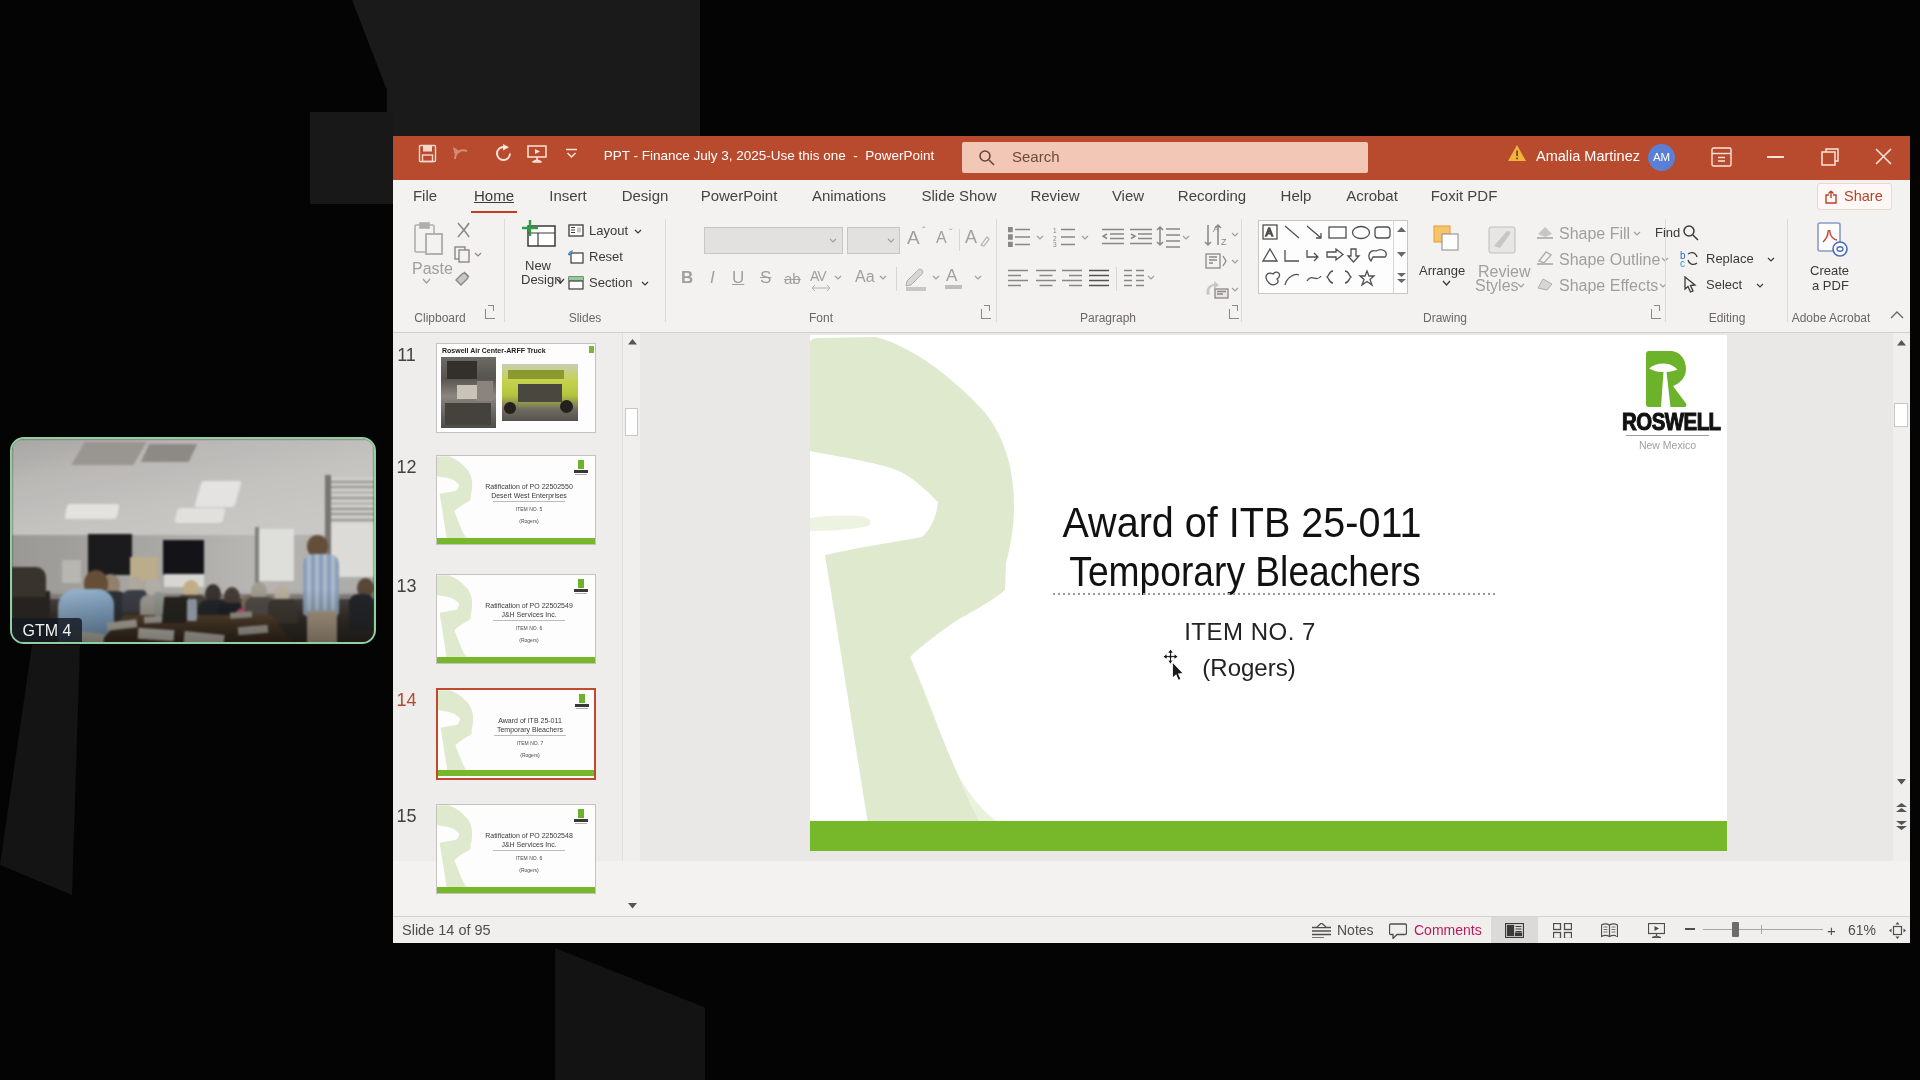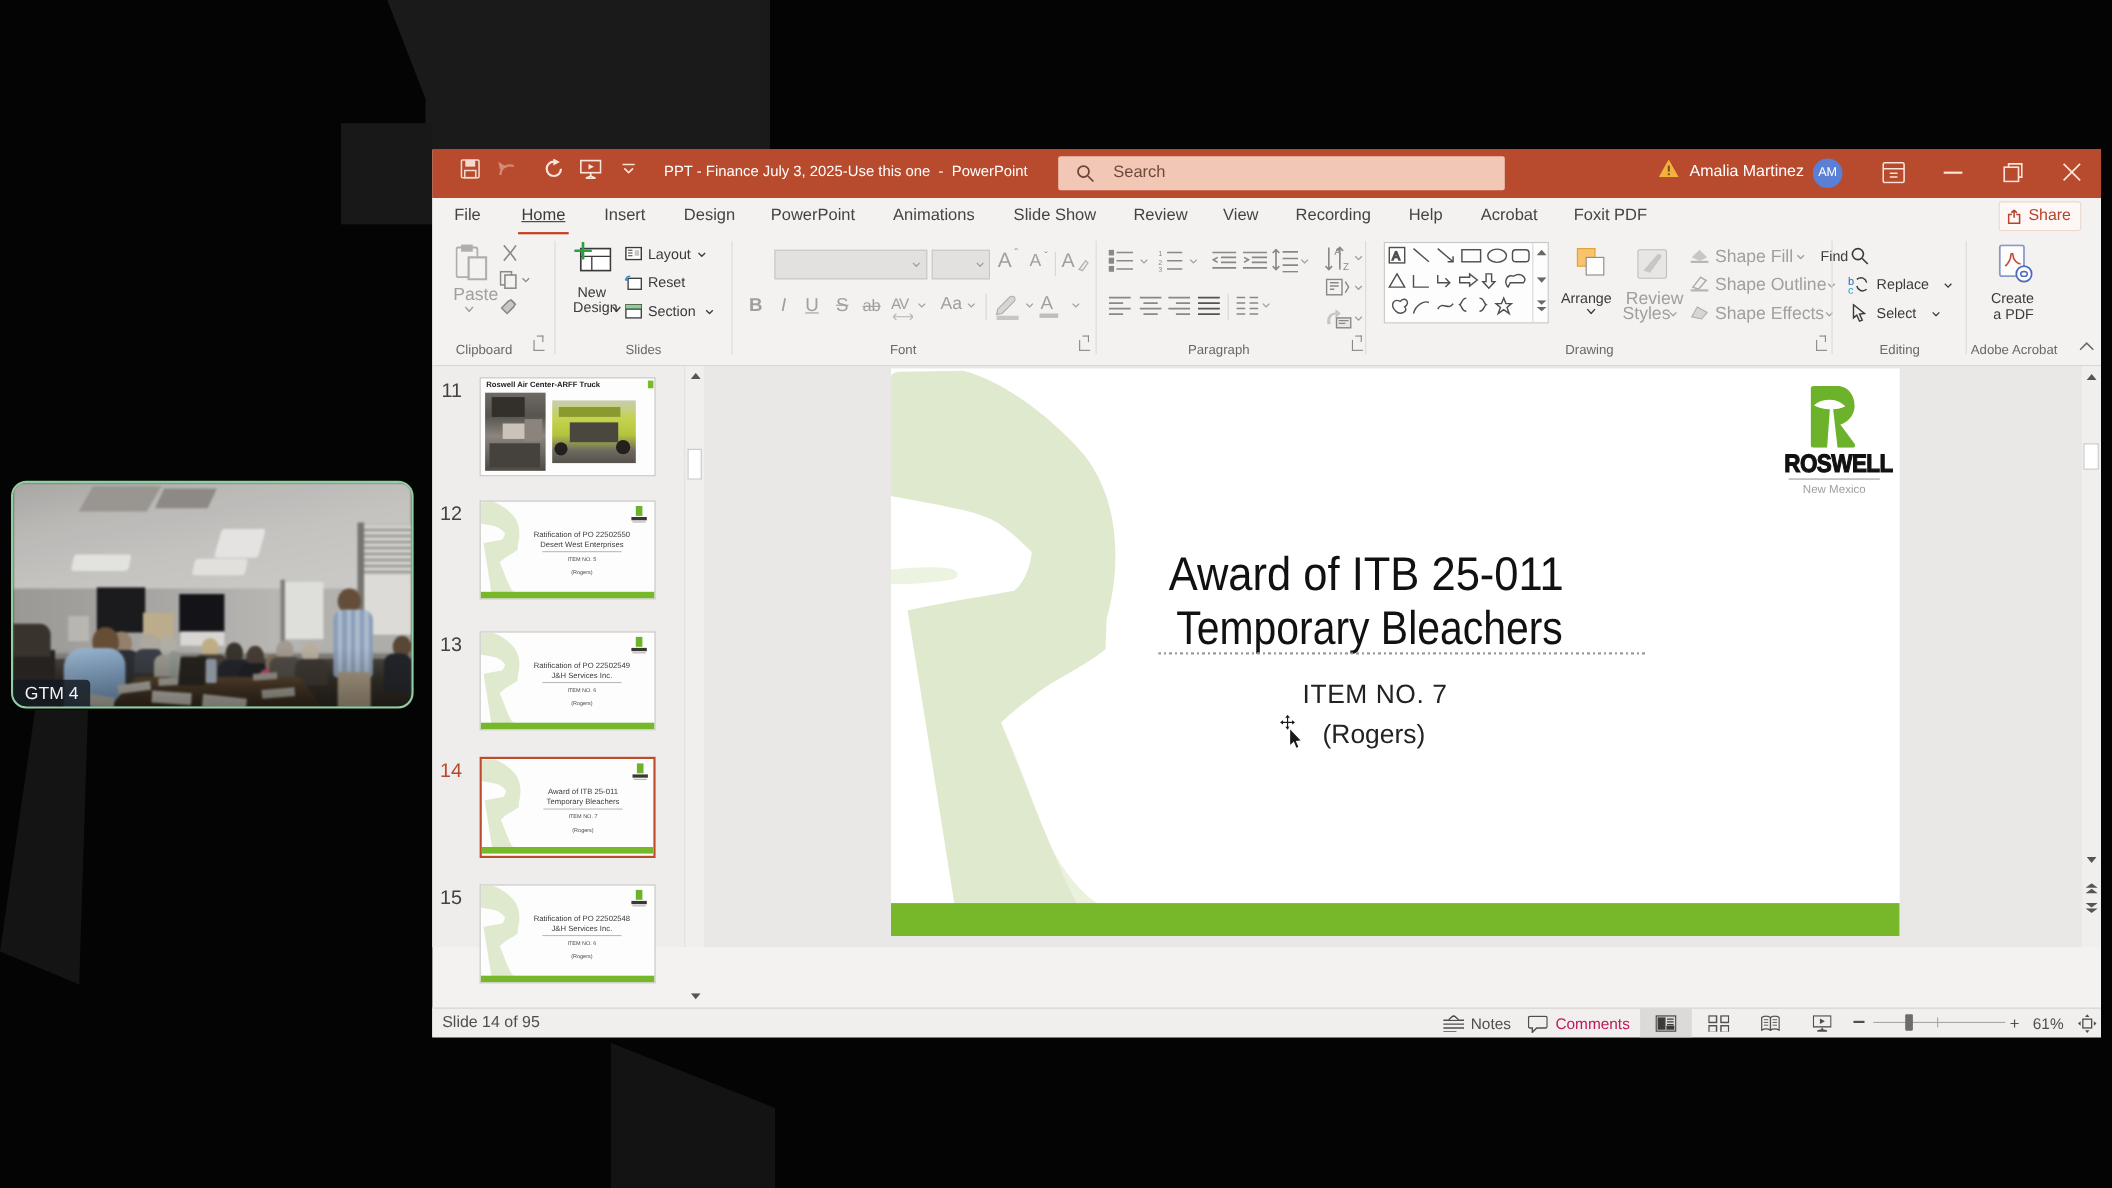--- a/index.html
+++ b/index.html
@@ -19,21 +19,21 @@
 .tab { position:absolute; top:7px; font-size:15px; color:#444; white-space:nowrap; transform:translateX(-50%); }
 #ribbon { left:0; top:77px; width:1517px; height:120px; background:#f3f2f1; border-bottom:1px solid #d2d0ce; }
 .glabel { position:absolute; top:98px; font-size:12px; color:#6a6866; transform:translateX(-50%); white-space:nowrap; }
 .gsep { position:absolute; top:6px; width:1px; height:103px; background:#dcdad8; }
 .launcher { position:absolute; top:96px; width:10px; height:10px; border-left:1px solid #8a8886; border-bottom:1px solid #8a8886; }
 .launcher:after { content:""; position:absolute; left:2px; top:-4px; width:5px; height:5px; border-right:1px solid #8a8886; border-top:1px solid #8a8886; }
 .btxt { position:absolute; font-size:13px; color:#3b3a39; white-space:nowrap; }
 .gtxt { position:absolute; font-size:16px; color:#a19f9d; white-space:nowrap; }
 
 #panel { left:0; top:197px; width:229px; height:528px; background:#eeedec; }
-.thumbnum { position:absolute; left:0px; width:27px; text-align:right; font-size:18px; color:#434241; }
+.thumbnum { position:absolute; left:0px; width:27px; text-align:center; font-size:18px; color:#434241; }
 .thumb { position:absolute; left:43px; width:160px; height:90px; background:#fdfdfd; border:1px solid #c4c2c0; overflow:hidden; }
 #vscroll1 { left:229px; top:197px; width:18px; height:528px; background:#f0efed; border-left:1px solid #e1dfdd; }
 #canvas { left:247px; top:197px; width:1253px; height:528px; background:#e9e8e6; }
 #slide { left:417px; top:199px; width:917px; height:516px; background:#fff; overflow:hidden; }
 #vscroll2 { left:1500px; top:197px; width:17px; height:528px; background:#f0efed; }
 #notes { left:247px; top:725px; width:1253px; height:55px; background:#f1f0ef; border-top:1px solid #dad8d6; }
 #statusbar { left:0; top:780px; width:1517px; height:27px; background:#f0efed; border-top:1px solid #d4d2d0; }
 .scrthumb { position:absolute; background:#ffffff; border:1px solid #c8c6c4; }
 </style>
 </head>

